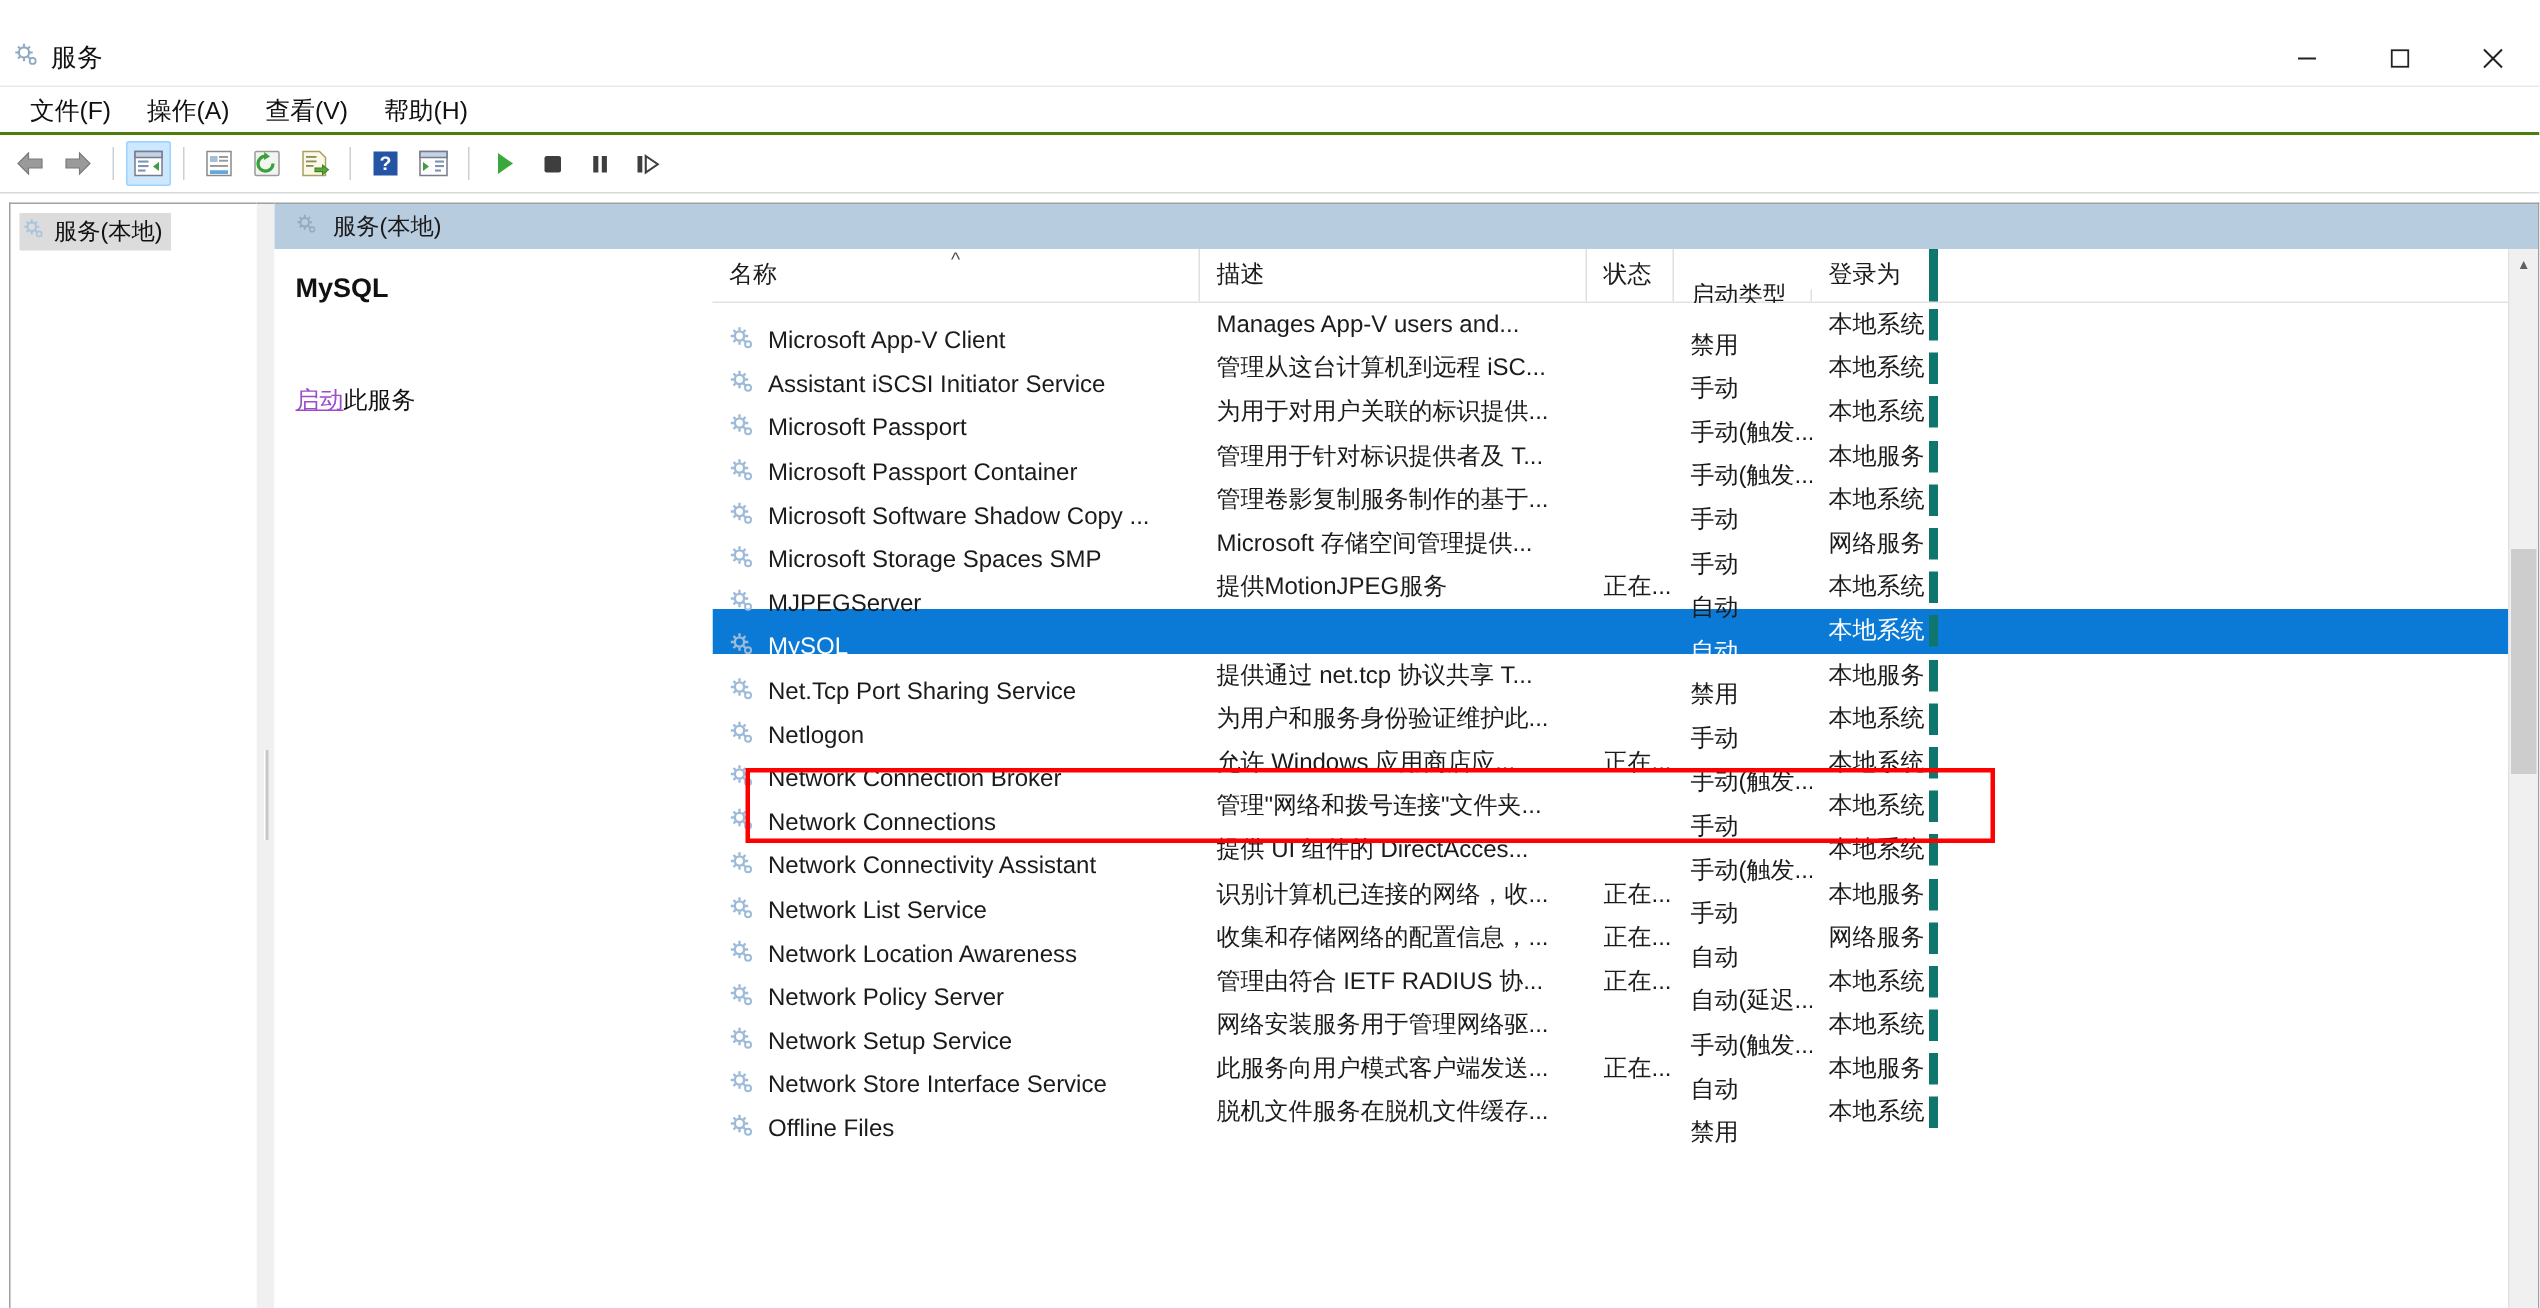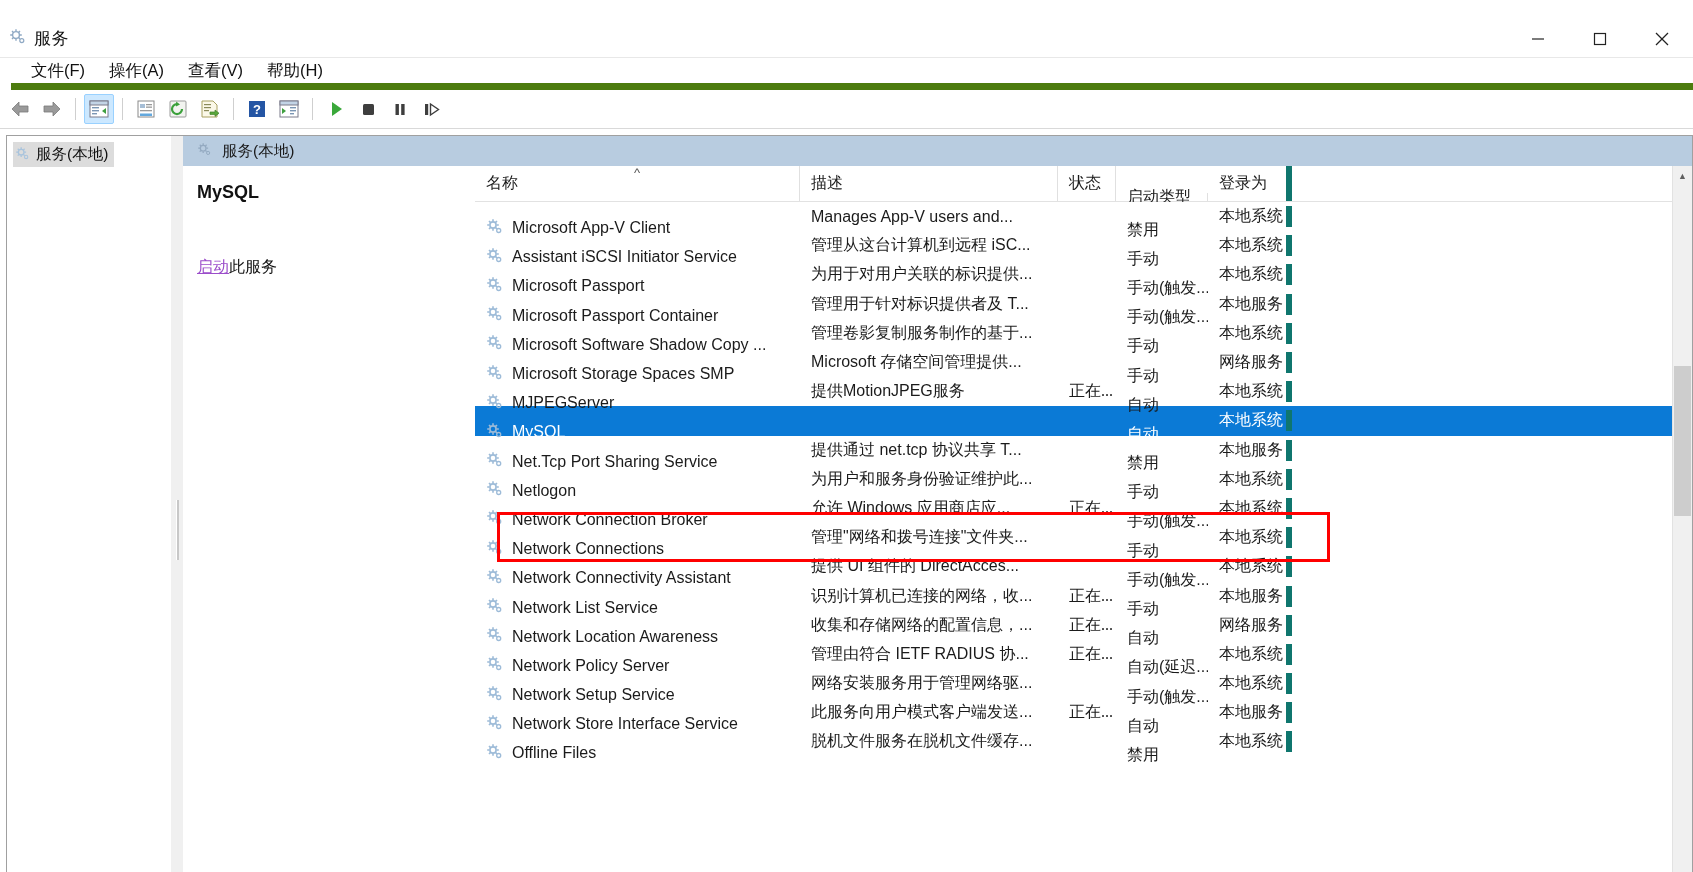--- a/index.html
+++ b/index.html
@@ -21,24 +21,23 @@
   .win-controls { margin-left: auto; display: flex; height: 38px; }
   .win-btn {
     width: 62px; height: 38px; display: flex; align-items: center; justify-content: center;
     font-size: 17px; color: #222; background: transparent;
   }
   .win-btn.close-btn { font-size: 22px; }
   .win-btn svg { display:block; }
 
   
   .menubar {
-    height: 32px; display: flex; align-items: center;
+    height: 32px; display: flex; align-items: flex-end;
     padding-left: 8px; background: #ffffff;
-    border-bottom: 7px solid #4d7c0f;
-    margin-left: 11px;
+    border-bottom: 2px solid #4d7c0f;
   }
   .menu-item {
     font-size: 16.5px; color: #111; padding: 3px 12px; white-space: nowrap;
   }
 
   
   .toolbar {
     height: 39px; display: flex; align-items: center;
     padding-left: 4px; background: #ffffff;
     border-bottom: 1px solid #d9d9d9;
@@ -111,21 +110,21 @@
     position: relative; display: flex; align-items: center;
     font-size: 16px; color: #1b1b1b; padding-left: 11px;
     border-right: 1px solid #e0e0e0; white-space: nowrap;
   }
   .lh-cell .sort-caret {
     position: absolute; left: 50%; top: 0px; transform: translateX(-50%);
     font-size: 13px; color: #555; line-height: 1;
   }
   .c-name { width: 325px; flex: none; }
   .c-desc { width: 258px; flex: none; }
-  .c-status { width: 58px; flex: none; font-family: Liberation Serif, serif; }
+  .c-status { width: 58px; flex: none; }
   .c-start { width: 92px; flex: none; margin-top: 27px; }
   .c-logon { width: 84px; flex: none; border-right: 6px solid #0f766e; }
   .c-tail { flex: 1; min-width: 0; border-right: none; }
 
   .list-body { position: relative; background: #fff; flex:1; overflow: hidden; }
 
   .row { display: flex; height: 29.2px; align-items: center; }
   .row.selected { background: #0b7ad6; }
   .row.selected .cell { color: #ffffff; }
   .cell {

